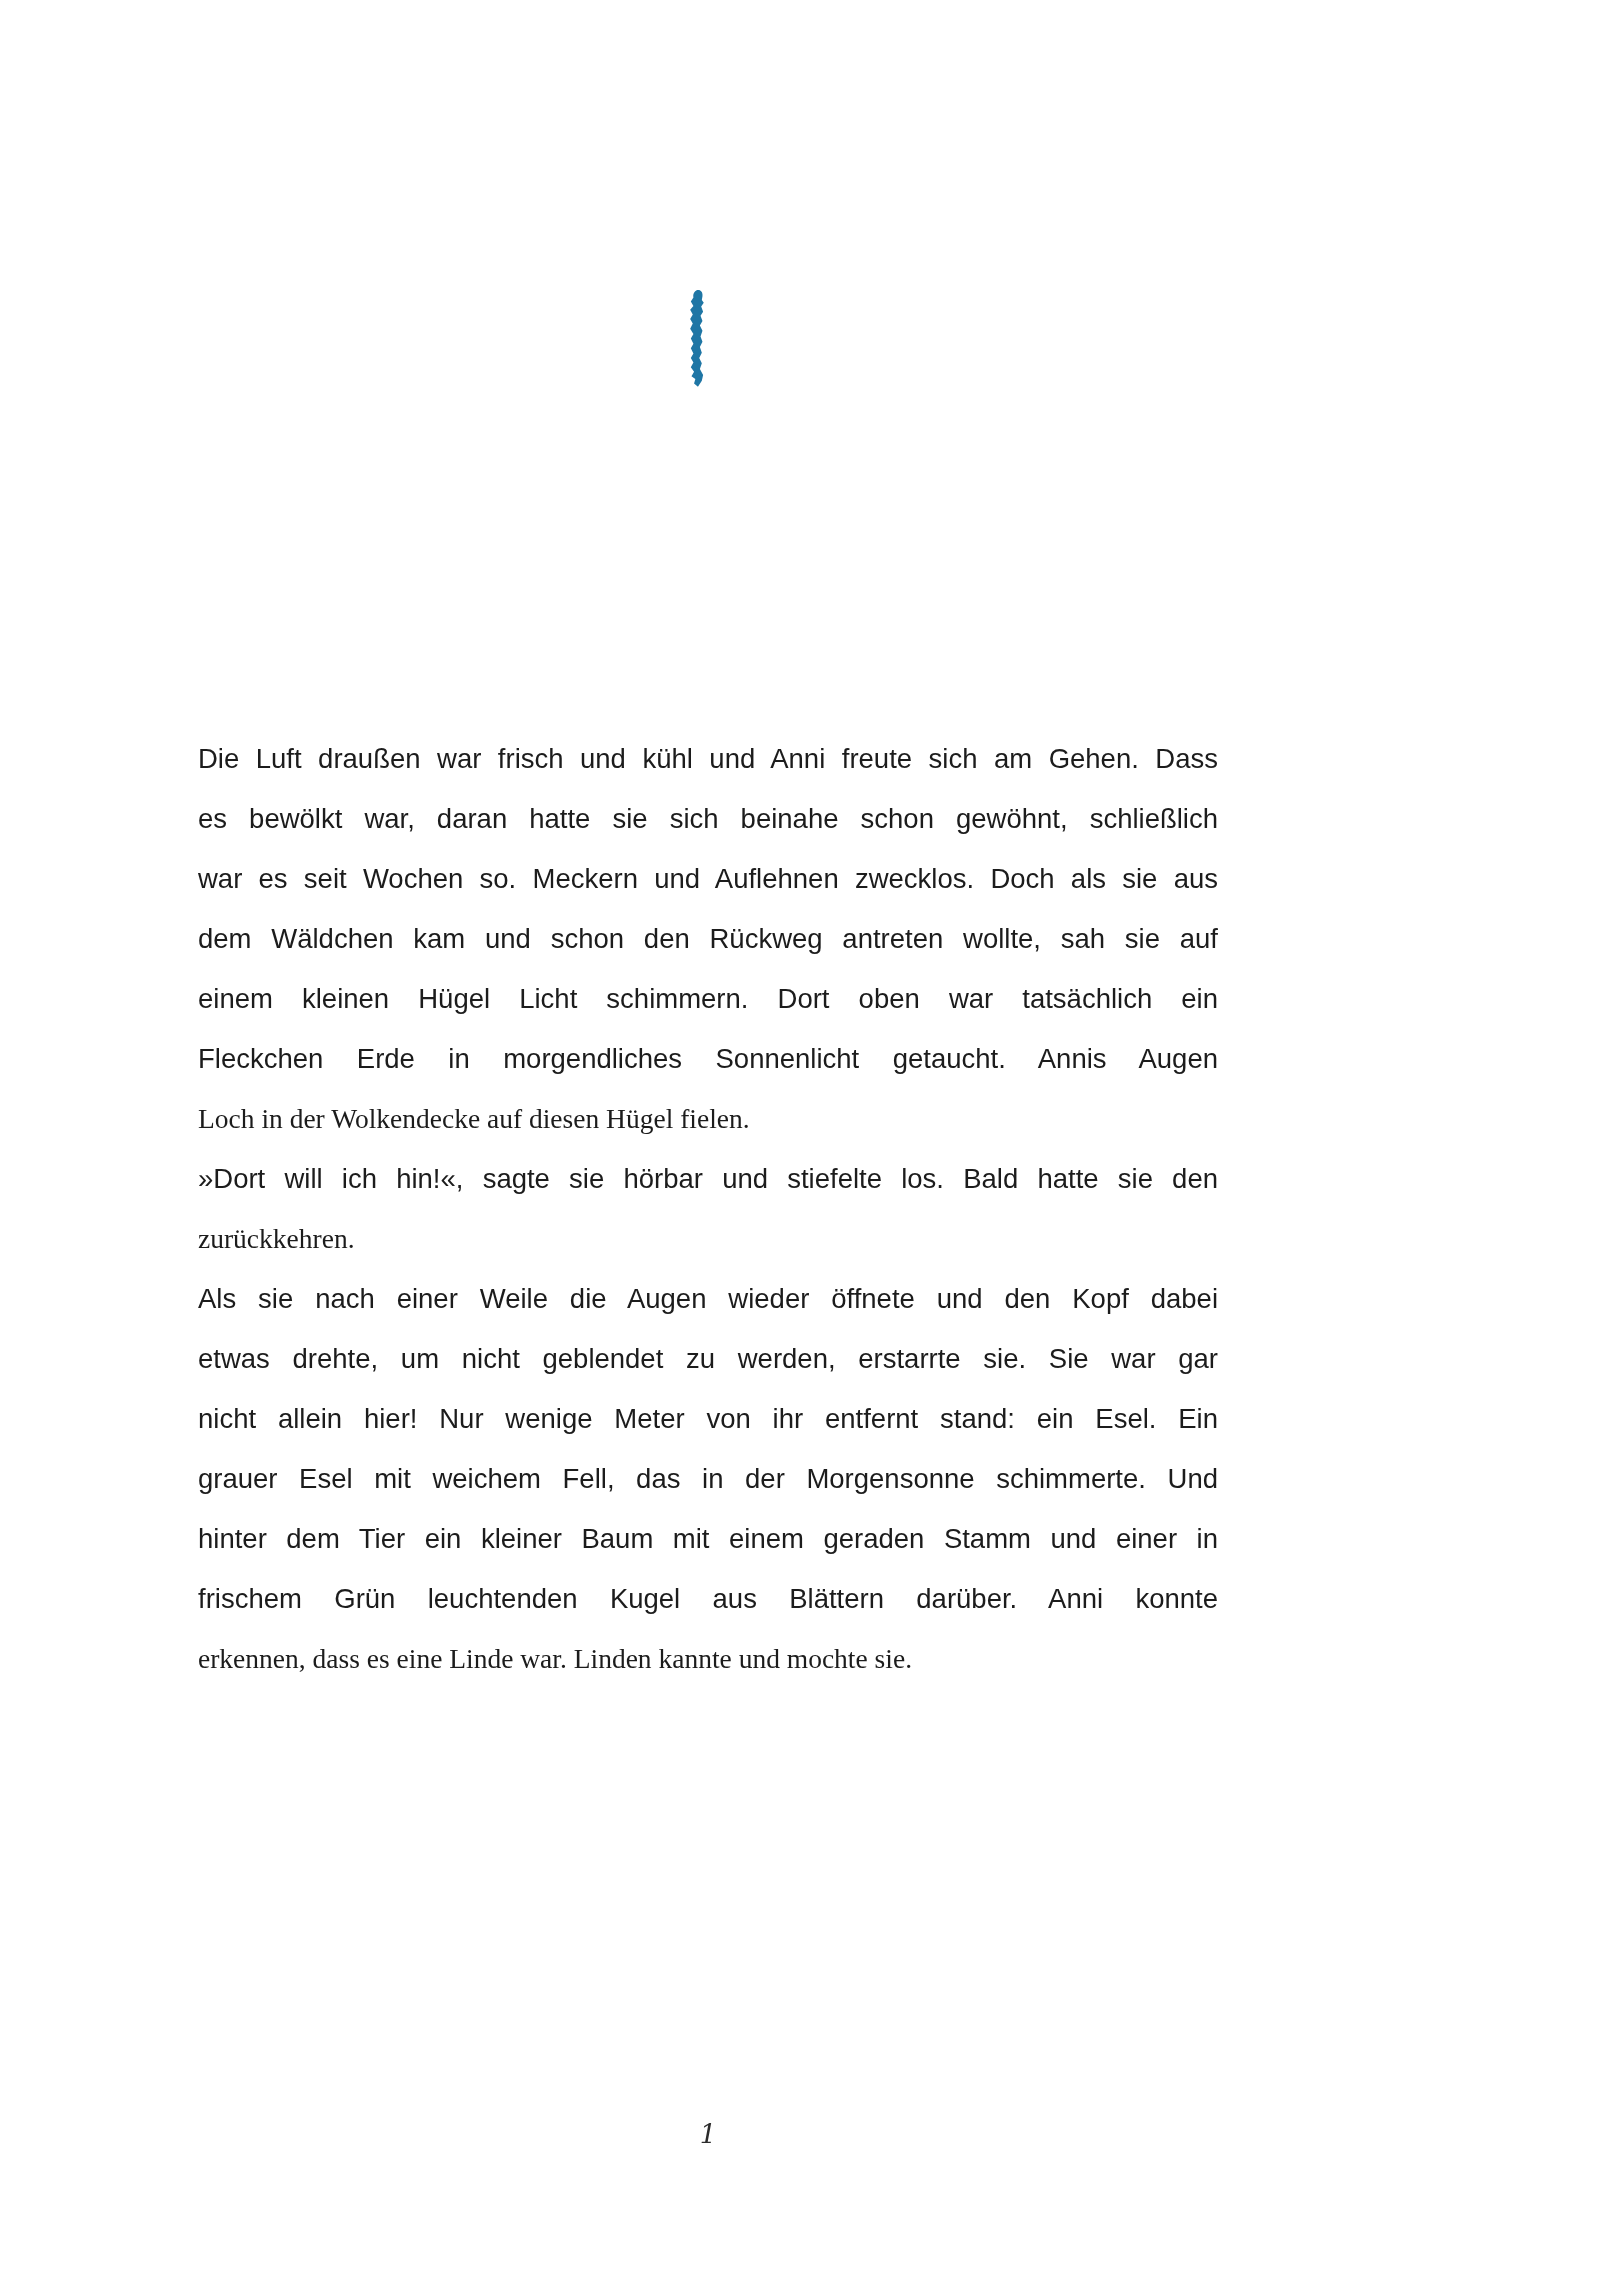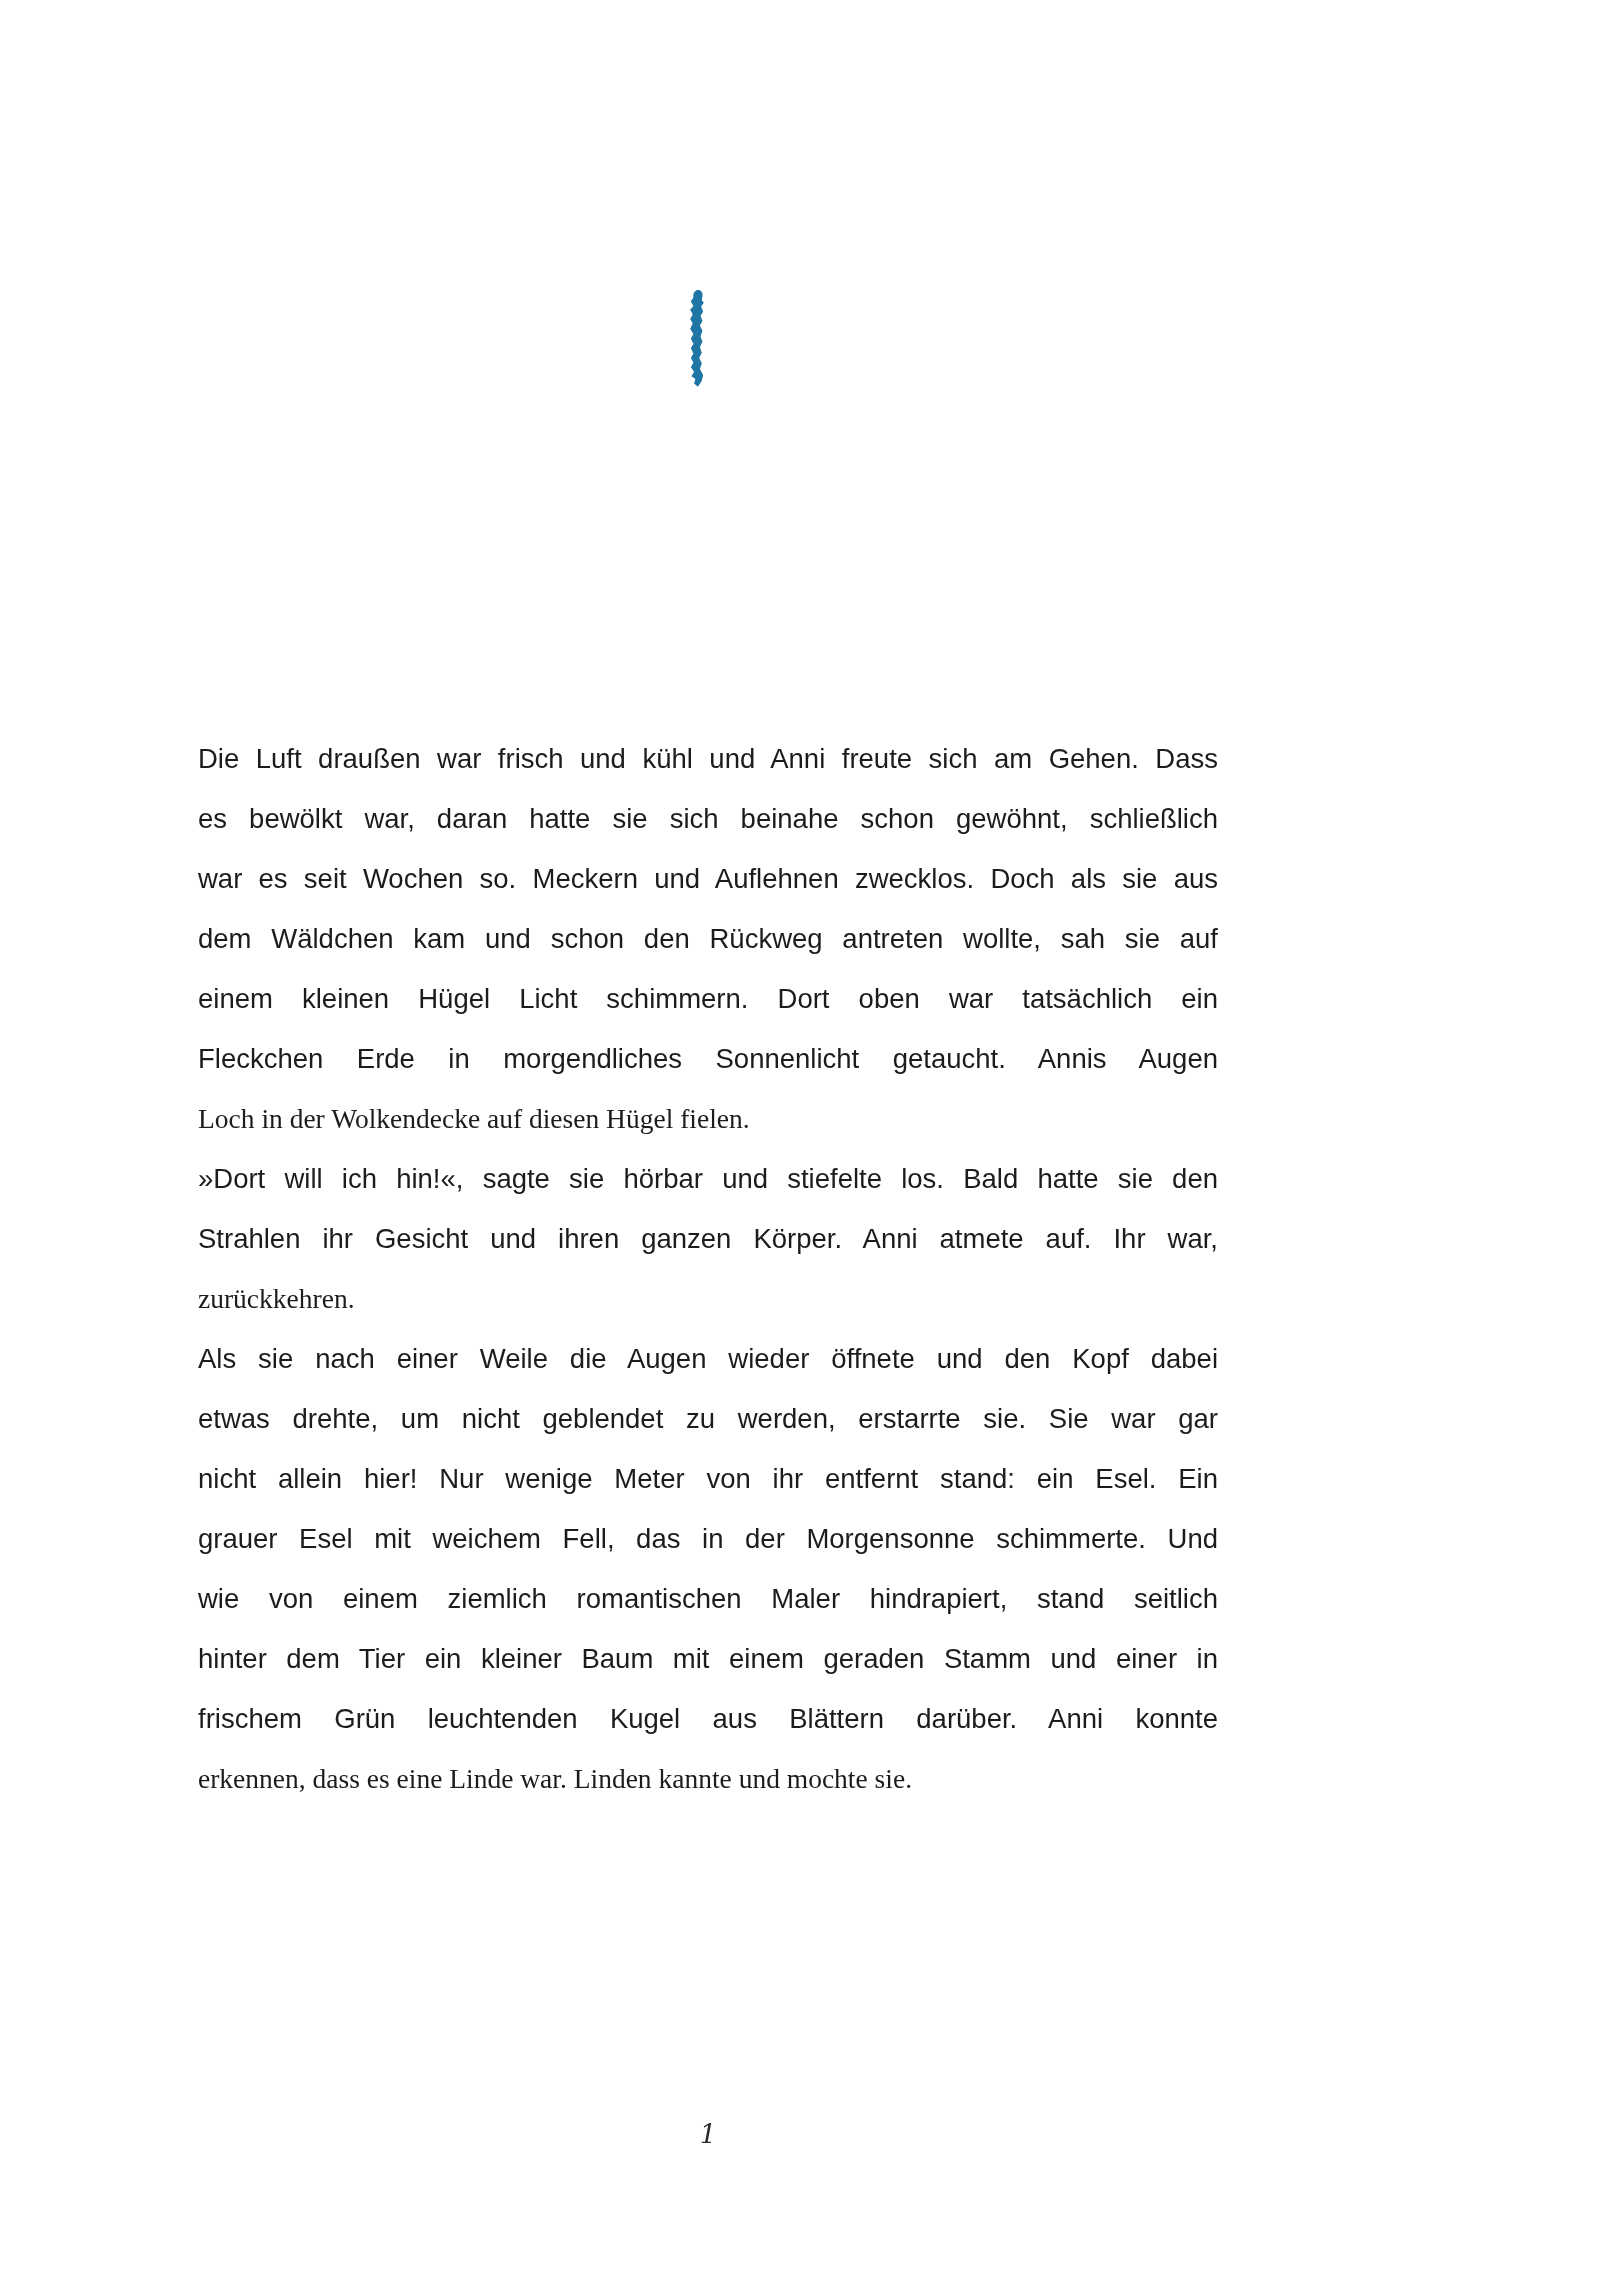--- a/index.html
+++ b/index.html
@@ -78,27 +78,25 @@
 
   <div class="text-block" id="text-block">
       <div class="line">Die Luft draußen war frisch und kühl und Anni freute sich am Gehen. Dass</div>
       <div class="line">es bewölkt war, daran hatte sie sich beinahe schon gewöhnt, schließlich</div>
       <div class="line">war es seit Wochen so. Meckern und Auflehnen zwecklos. Doch als sie aus</div>
       <div class="line">dem Wäldchen kam und schon den Rückweg antreten wollte, sah sie auf</div>
       <div class="line">einem kleinen Hügel Licht schimmern. Dort oben war tatsächlich ein</div>
       <div class="line">Fleckchen Erde in morgendliches Sonnenlicht getaucht. Annis Augen</div>
       <div class="line para-end">Loch in der Wolkendecke auf diesen Hügel fielen.</div>
       <div class="line">»Dort will ich hin!«, sagte sie hörbar und stiefelte los. Bald hatte sie den</div>
-      <div class="line">Strahlen ihr Gesicht und ihren ganzen Körper. Anni atmete auf. Ihr war,</div>
       <div class="line para-end">zurückkehren.</div>
       <div class="line">Als sie nach einer Weile die Augen wieder öffnete und den Kopf dabei</div>
       <div class="line">etwas drehte, um nicht geblendet zu werden, erstarrte sie. Sie war gar</div>
       <div class="line">nicht allein hier! Nur wenige Meter von ihr entfernt stand: ein Esel. Ein</div>
       <div class="line">grauer Esel mit weichem Fell, das in der Morgensonne schimmerte. Und</div>
-      <div class="line">wie von einem ziemlich romantischen Maler hindrapiert, stand seitlich</div>
       <div class="line">hinter dem Tier ein kleiner Baum mit einem geraden Stamm und einer in</div>
       <div class="line">frischem Grün leuchtenden Kugel aus Blättern darüber. Anni konnte</div>
       <div class="line para-end">erkennen, dass es eine Linde war. Linden kannte und mochte sie.</div>
     </div>
 
   <div class="page-number">1</div>
 
 </div>
 
 

